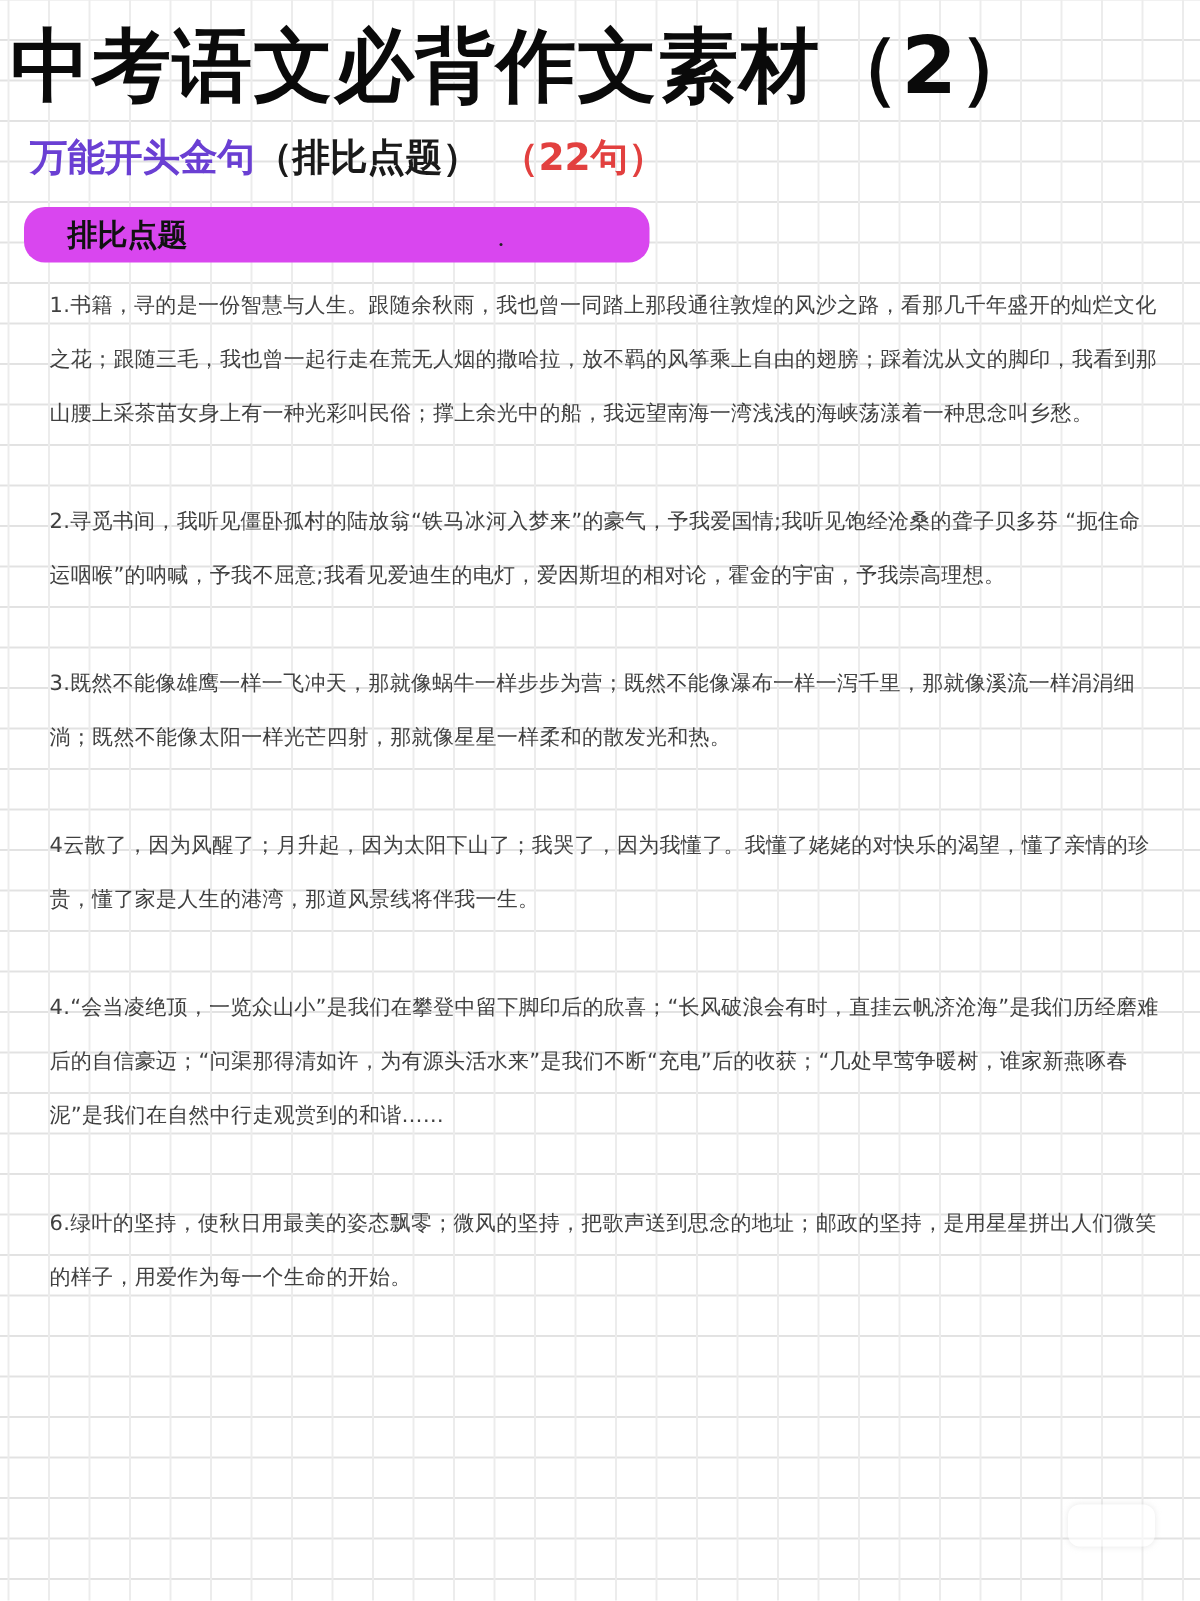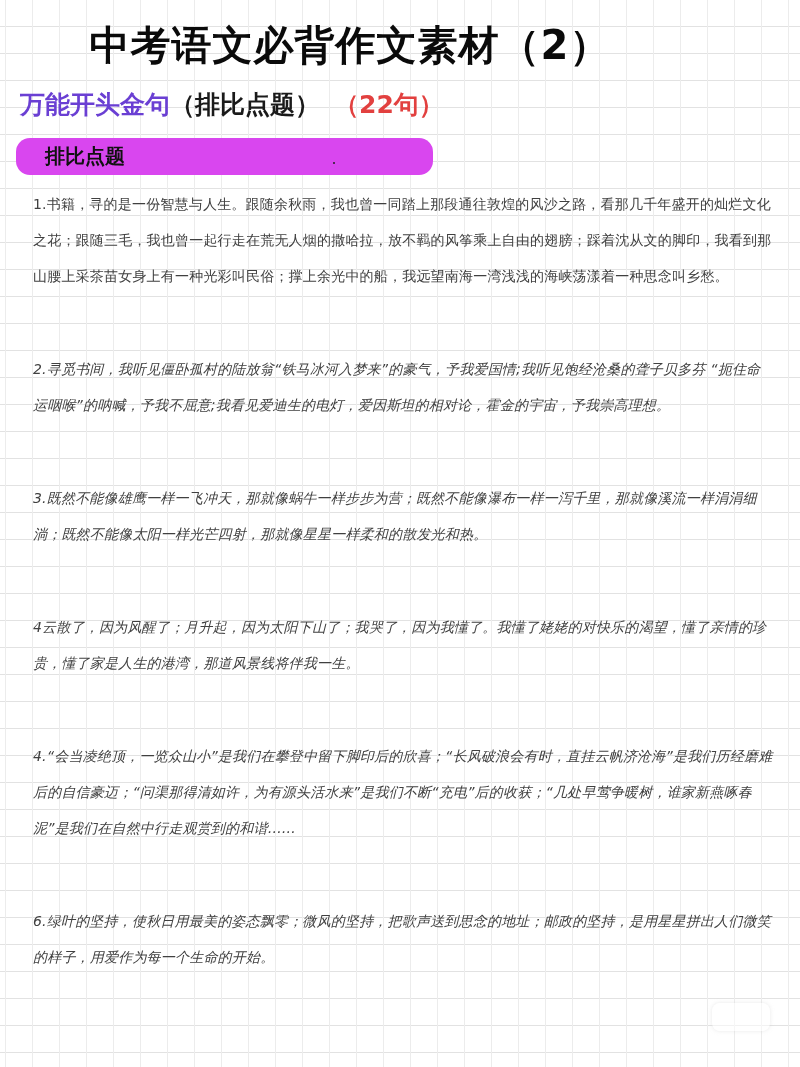--- a/index.html
+++ b/index.html
@@ -21,21 +21,21 @@
     color: #1a1a1a;
   }
   .title {
     position: absolute;
     left: 0;
     top: 10px;
     width: 700px;
     text-align: center;
     font-family: "DejaVu Sans", sans-serif;
     font-weight: bold;
-    font-size: 40px;
+    font-size: 53px;
     line-height: 70px;
     color: #0a0a0a;
     letter-spacing: 1px;
     padding-left: 0;
   }
   .subtitle {
     position: absolute;
     left: 0;
     top: 85px;
     width: 800px;
@@ -84,21 +84,21 @@
     width: 740px;
   }
   .para {
     font-size: 14px;
     line-height: 36px;
     color: #404040;
     margin: 0;
     letter-spacing: 0.2px;
     word-break: break-all;
   }
-  .para + .para { margin-top: 57px; font-style: italic; }
+  .para + .para { margin-top: 36px; }
   .watermark {
     position: absolute;
     left: 712px;
     top: 1003px;
     width: 58px;
     height: 28px;
     border-radius: 8px;
     background: rgba(255,255,255,0.55);
     box-shadow: 0 0 4px rgba(200,200,200,0.4);
   }

